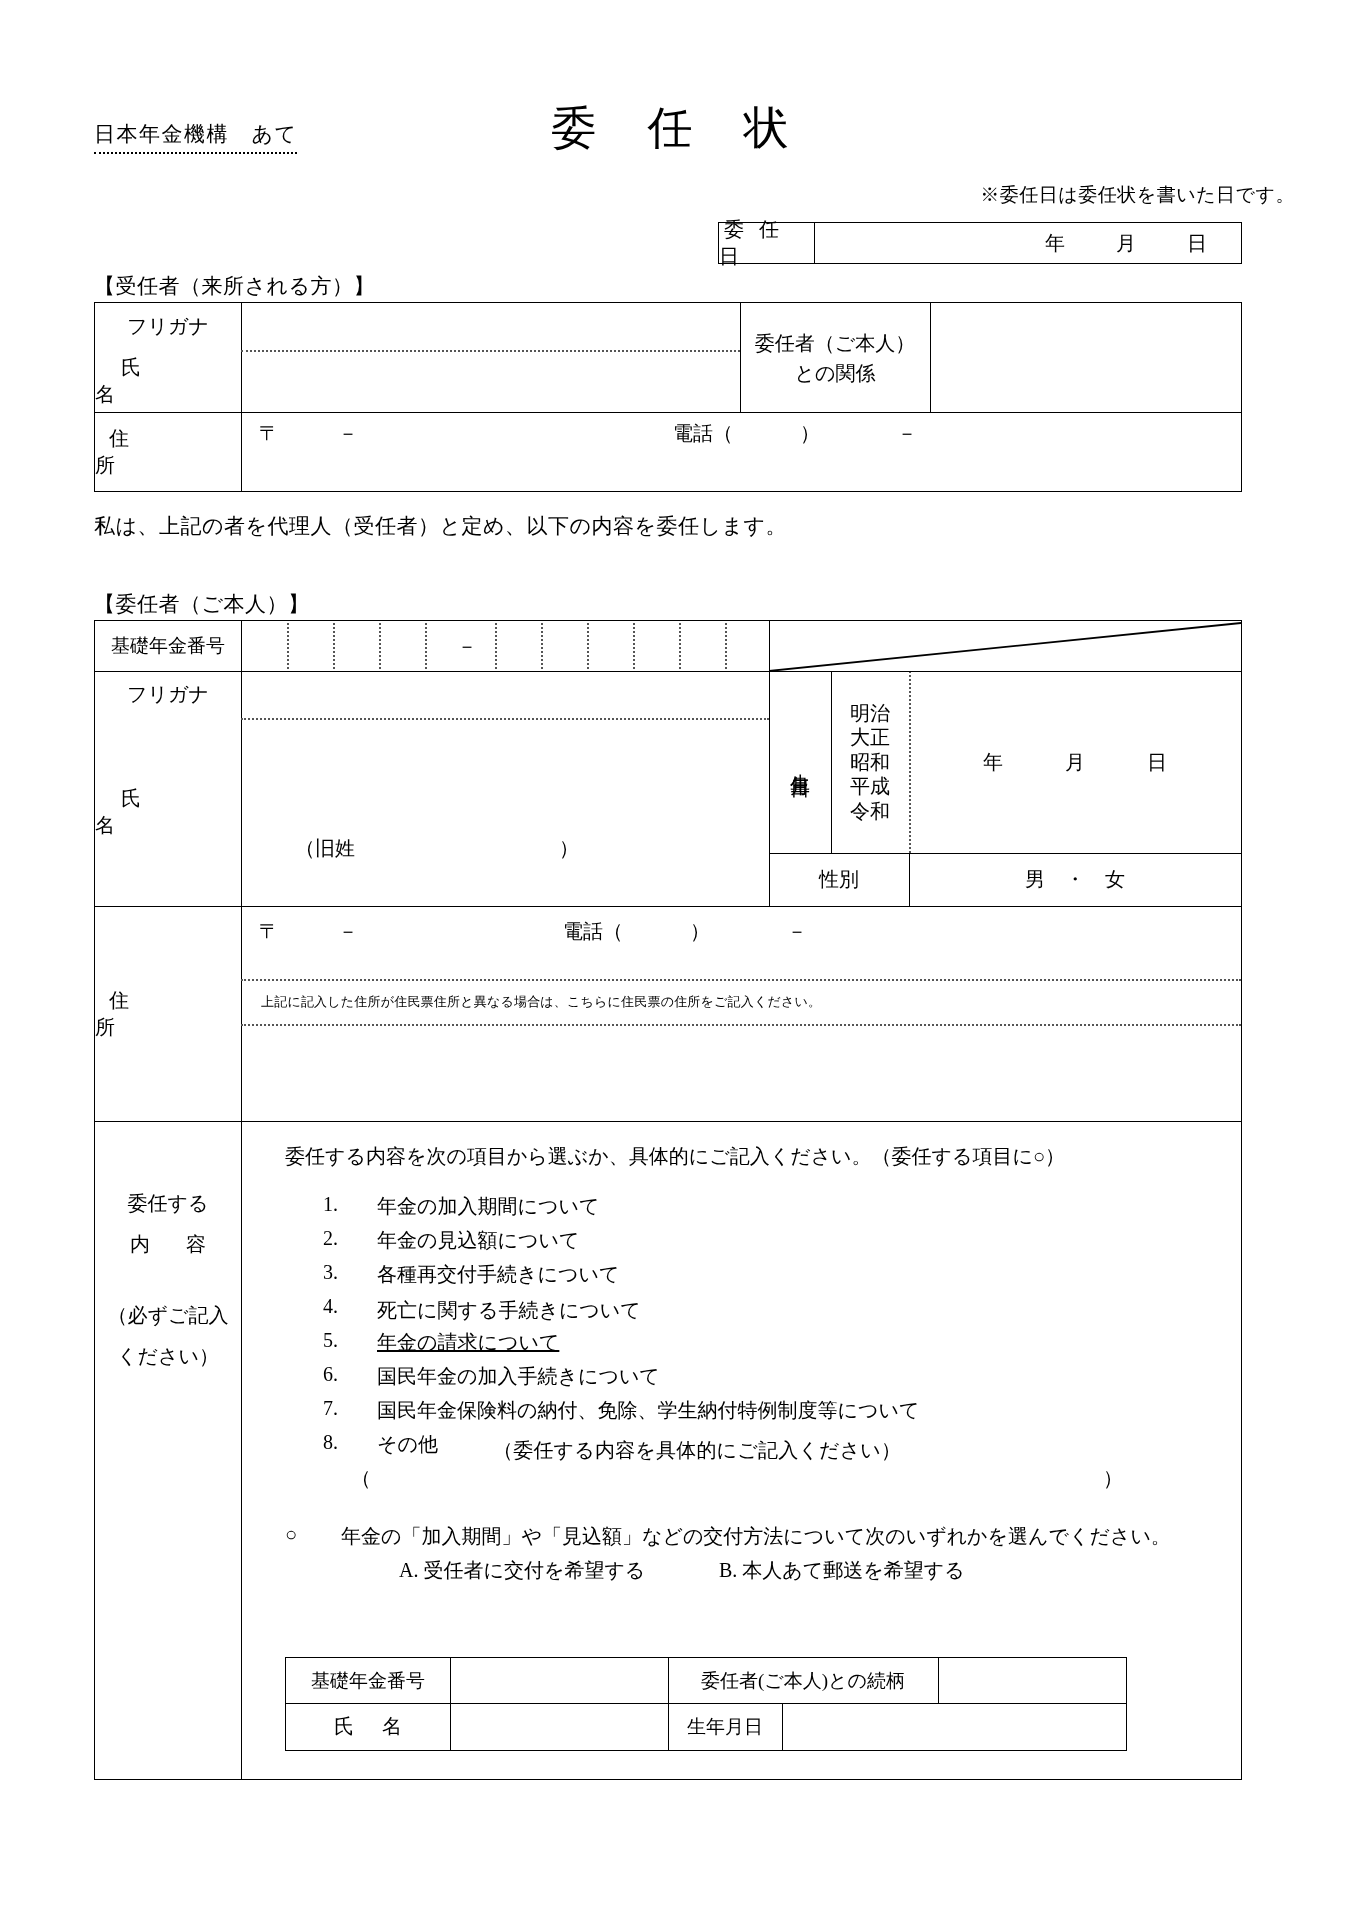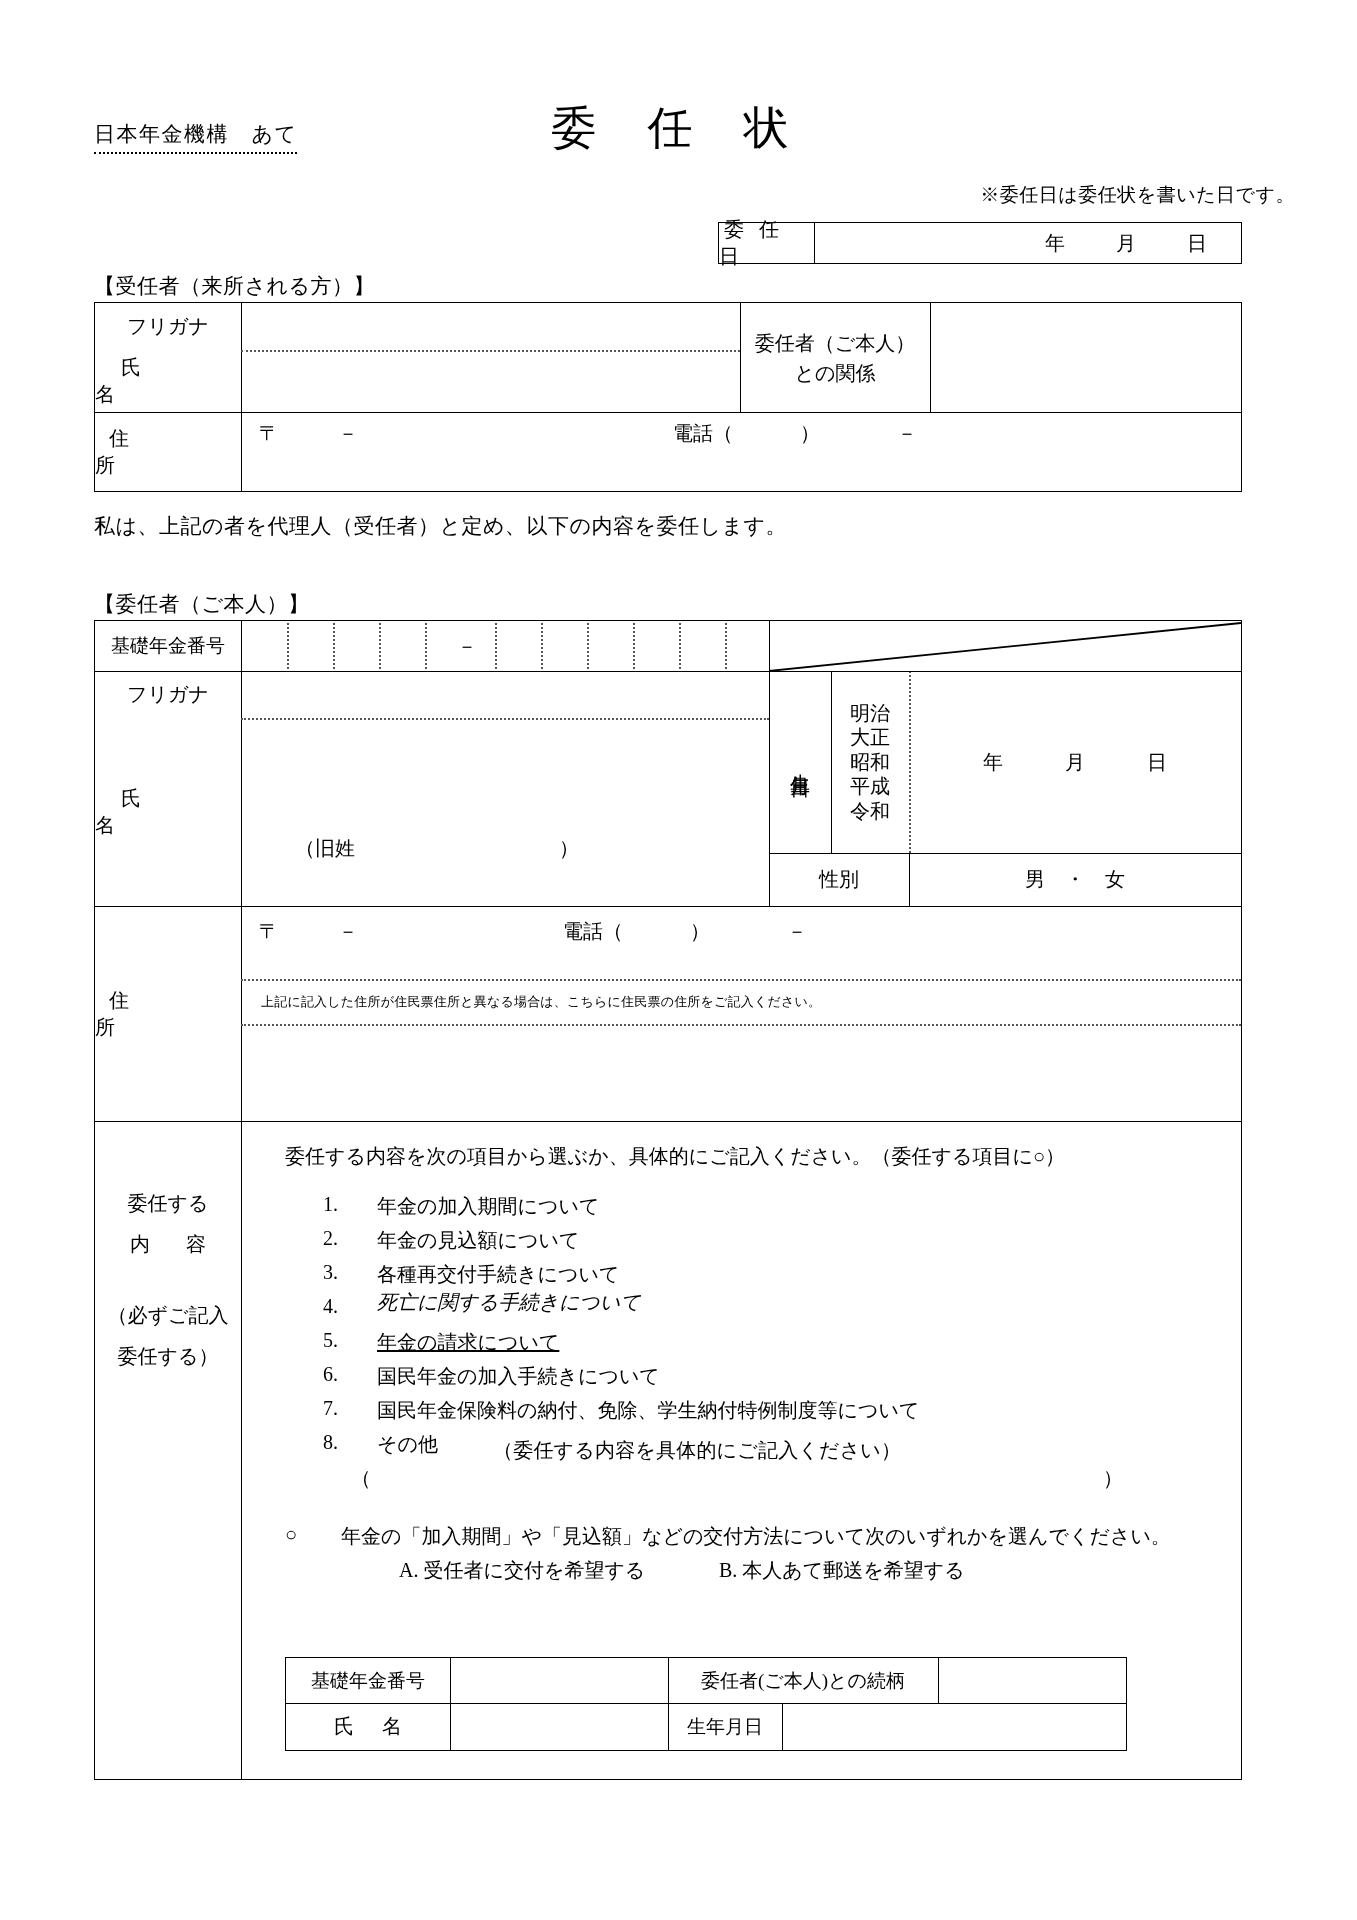--- a/index.html
+++ b/index.html
@@ -317,37 +317,37 @@
         <span style="margin-left:72px;">－</span>
       </div>
     </div>
     <div class="tiny" style="position:absolute;left:166px;top:372px;white-space:nowrap;">上記に記入した住所が住民票住所と異なる場合は、こちらに住民票の住所をご記入ください。</div>
 
     <div class="cell" style="left:0;top:500px;width:146px;height:658px;flex-direction:column;justify-content:flex-start;align-items:center;padding-top:62px;line-height:2.05;font-size:20px;">
       <div>委任する</div>
       <div style="letter-spacing:8px;text-indent:8px;">内　容</div>
       <div style="height:30px;"></div>
       <div>（必ずご記入</div>
-      <div>委任する）</div>
+      <div>ください）</div>
     </div>
 
     <div style="position:absolute;left:146px;top:500px;width:1000px;height:658px;margin-left:16px;">
       <div class="c-line" style="left:28px;top:22px;">委任する内容を次の項目から選ぶか、具体的にご記入ください。（委任する項目に○）</div>
 
       <div class="c-num" style="left:66px;top:72px;">1.</div>
       <div class="c-line" style="left:120px;top:72px;">年金の加入期間について</div>
 
       <div class="c-num" style="left:66px;top:106px;">2.</div>
       <div class="c-line" style="left:120px;top:106px;">年金の見込額について</div>
 
       <div class="c-num" style="left:66px;top:140px;">3.</div>
       <div class="c-line" style="left:120px;top:140px;">各種再交付手続きについて</div>
 
       <div class="c-num" style="left:66px;top:174px;">4.</div>
-      <div class="c-line" style="left:120px;top:168px;font-style:italic;">死亡に関する手続きについて</div>
+      <div class="c-line" style="left:120px;top:176px;">死亡に関する手続きについて</div>
 
       <div class="c-num" style="left:66px;top:208px;">5.</div>
       <div class="c-line" style="left:120px;top:208px;text-decoration:underline;">年金の請求について</div>
 
       <div class="c-num" style="left:66px;top:242px;">6.</div>
       <div class="c-line" style="left:120px;top:242px;">国民年金の加入手続きについて</div>
 
       <div class="c-num" style="left:66px;top:276px;">7.</div>
       <div class="c-line" style="left:120px;top:276px;">国民年金保険料の納付、免除、学生納付特例制度等について</div>
 

